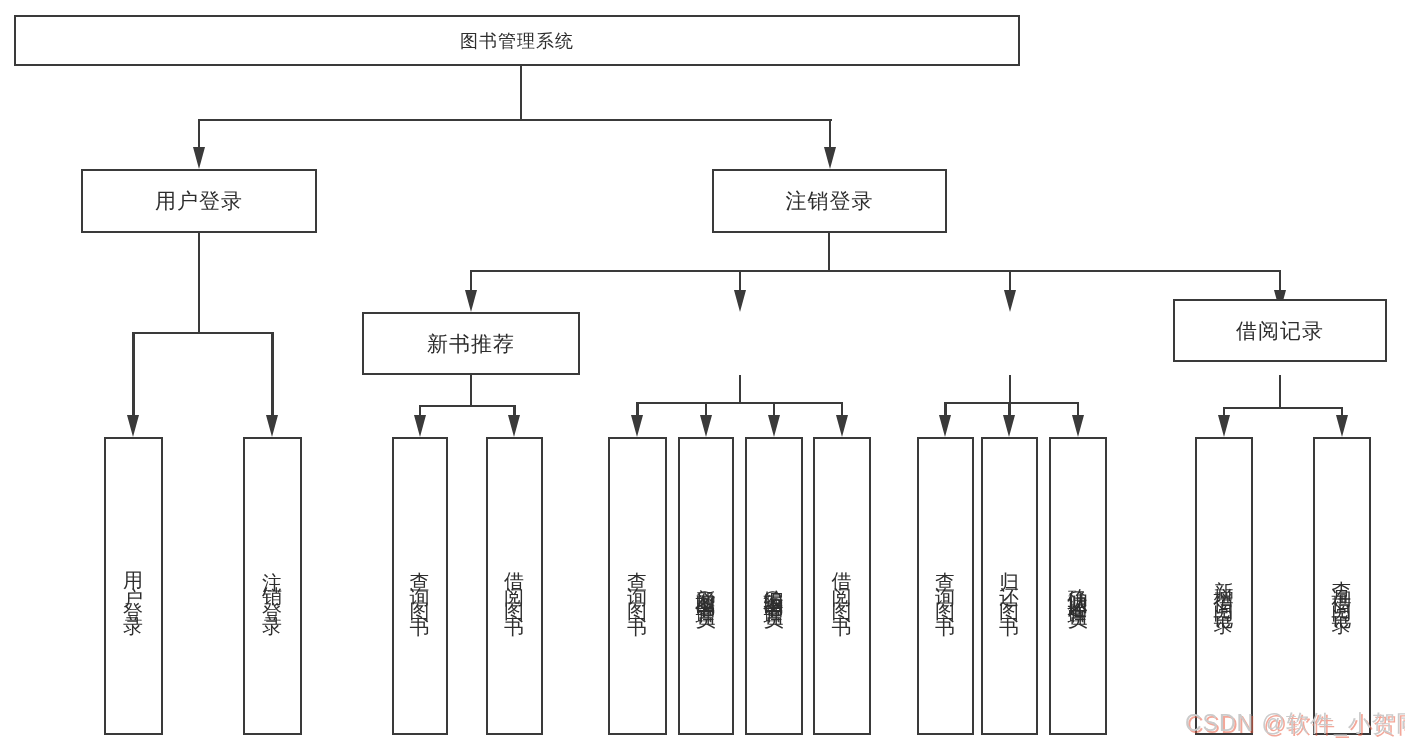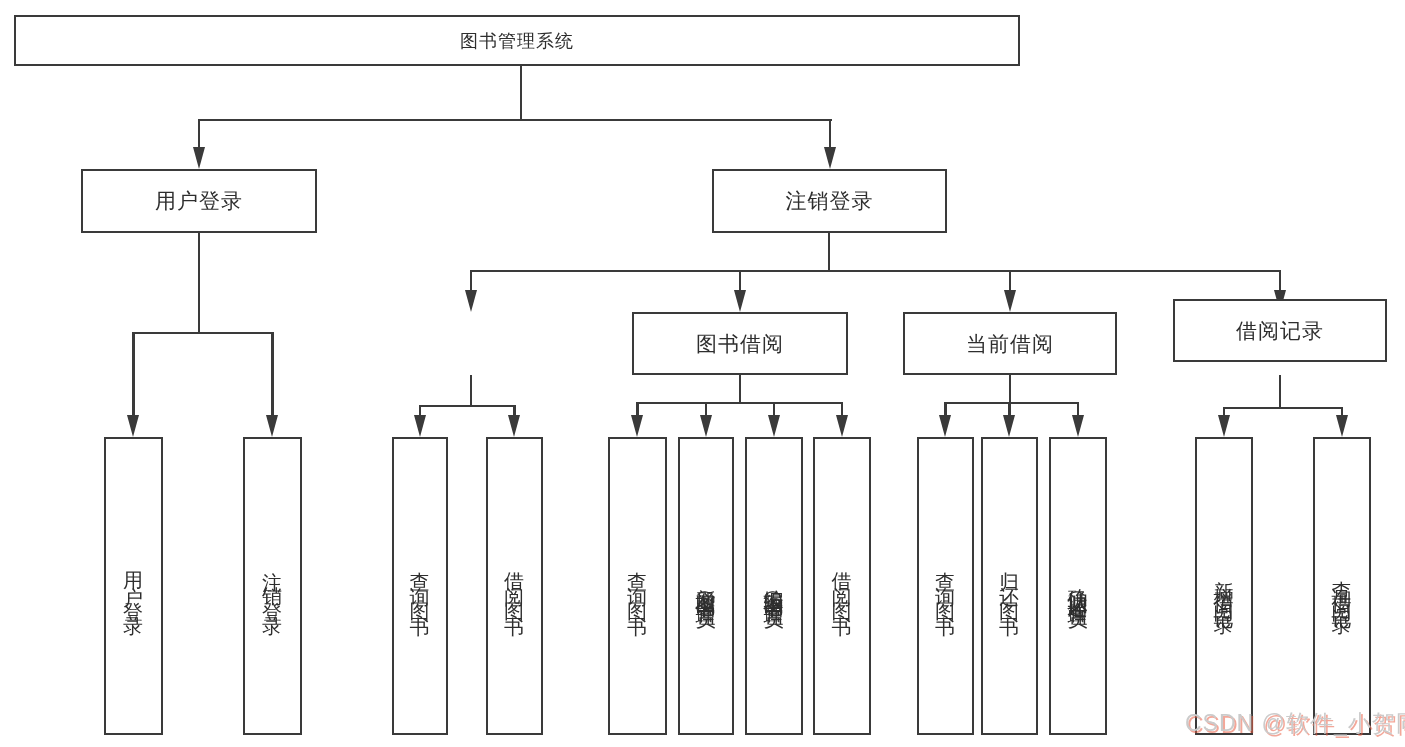--- a/index.html
+++ b/index.html
@@ -62,22 +62,21 @@
   <div class="hl" style="left:469.75px;top:269.75px;width:811.5px"></div>
   <div class="vl" style="left:469.75px;top:269.75px;height:21px"></div>
   <div class="vl" style="left:738.75px;top:269.75px;height:21px"></div>
   <div class="vl" style="left:1008.75px;top:269.75px;height:21px"></div>
   <div class="vl" style="left:1278.75px;top:269.75px;height:21px"></div>
   <div class="arw" style="left:464.5px;top:290px"></div>
   <div class="arw" style="left:733.5px;top:290px"></div>
   <div class="arw" style="left:1003.5px;top:290px"></div>
   <div class="arw" style="left:1273.5px;top:290px"></div>
 
-  <div class="box" style="left:632px;top:312px;width:216px;height:63px">图书借阅</div>
-  <div class="box" style="left:903px;top:312px;width:214px;height:63px">当前借阅</div>
+  <div class="box" style="left:362px;top:312px;width:218px;height:63px">新书推荐</div>
   <div class="box" style="left:1173px;top:299px;width:214px;height:63px">借阅记录</div>
 
   <div class="vl" style="left:469.75px;top:375px;height:32px"></div>
   <div class="hl" style="left:418.75px;top:404.75px;width:97px"></div>
   <div class="vl" style="left:418.75px;top:404.75px;height:11px"></div>
   <div class="vl" style="left:513.25px;top:404.75px;height:11px"></div>
   <div class="arw" style="left:413.5px;top:415px"></div>
   <div class="arw" style="left:508px;top:415px"></div>
 
   <div class="vl" style="left:738.75px;top:375px;height:29px"></div>

